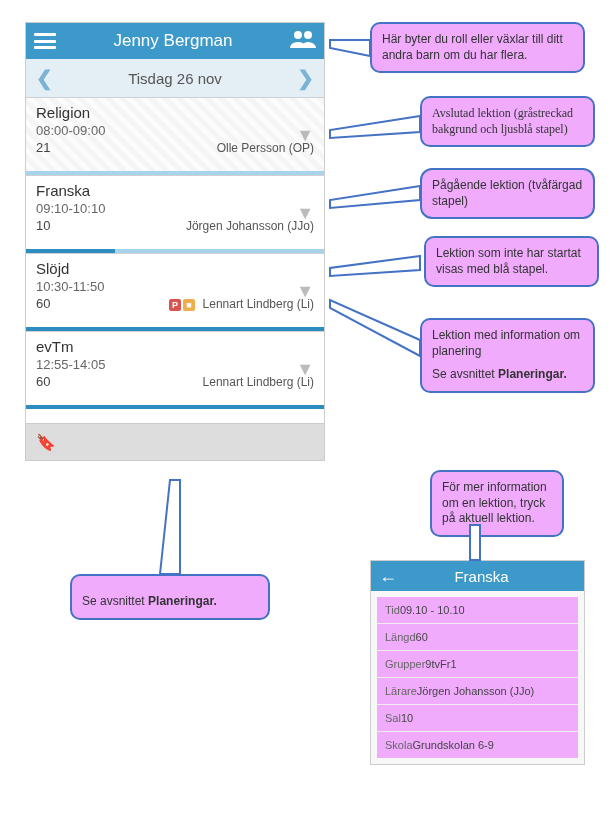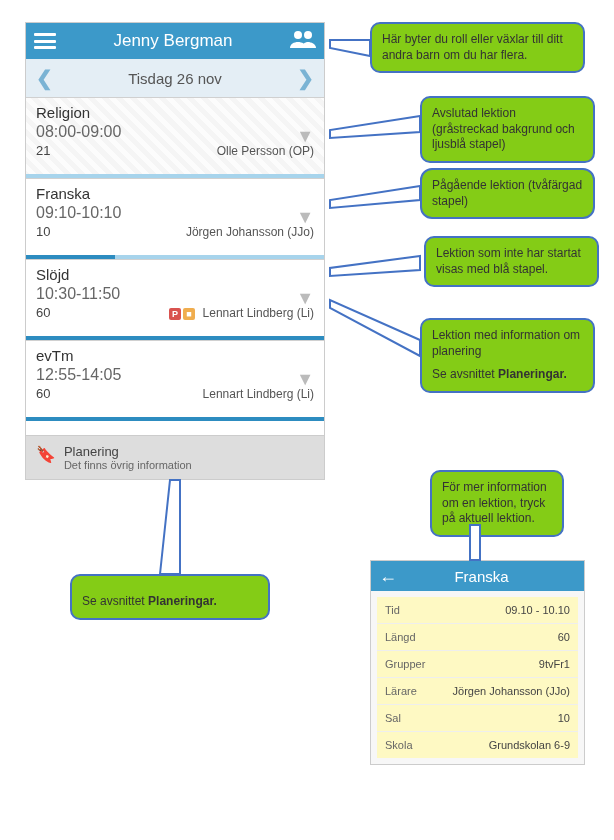--- a/index.html
+++ b/index.html
@@ -19,45 +19,45 @@
   .datebar-label { font-size: 15px; color: #555; }
   
   .lesson { border-top: 1px solid #d0d0d0; position: relative; }
   .lesson.completed { background: repeating-linear-gradient(45deg, #f5f5f5, #f5f5f5 5px, #fcfcfc 5px, #fcfcfc 10px); }
   .lesson.completed .bar { height: 4px; background: #a7d4ec; }
   .lesson.inprogress .bar { height: 4px; background: linear-gradient(to right, #2d8cc0 30%, #a7d4ec 30%); }
   .lesson.upcoming .bar { height: 4px; background: #2d8cc0; }
   .lesson .bar { width: 100%; }
   .lesson-body { padding: 6px 10px 16px 10px; position: relative; }
   .lesson-subject { font-size: 15px; color: #333; margin-bottom: 2px; }
-  .lesson-time { font-size: 16px; color: #666; }
+  .lesson-time { font-size: 13px; color: #666; }
   .lesson-bottom { display: flex; justify-content: space-between; align-items: flex-end; font-size: 13px; color: #444; margin-top: 2px; }
   .lesson-teacher { font-size: 12px; color: #555; }
   .lesson-chev { position: absolute; right: 10px; top: 50%; transform: translateY(-50%); color: #bbb; font-size: 18px; }
   .badges { display: inline-flex; gap: 2px; margin-right: 4px; }
   .badge { display: inline-block; width: 12px; height: 12px; font-size: 9px; line-height: 12px; text-align: center; color: #fff; border-radius: 2px; font-weight: bold; }
   .badge.p { background: #d9534f; }
   .badge.y { background: #f0ad4e; }
   
   .planning-row { background: #ddd; margin-top: 14px; padding: 8px 10px; display: flex; align-items: flex-start; gap: 8px; border-top: 1px solid #ccc; }
   .bookmark-icon { color: #888; font-size: 16px; margin-top: 1px; }
   .planning-label { font-size: 13px; color: #444; }
   .planning-sub { font-size: 11px; color: #666; }
   
   
-  .callout { position: absolute; background: #84cc16; border: 2px solid #4472c4; border-radius: 10px; padding: 8px 10px; font-size: 12px; color: #333; line-height: 1.3; }
+  .callout { position: absolute; background: #f0abfc; border: 2px solid #4472c4; border-radius: 10px; padding: 8px 10px; font-size: 12px; color: #333; line-height: 1.3; }
   .callout b { font-weight: bold; }
   
   
   .phone2 { position: absolute; left: 370px; top: 560px; width: 215px; background: #fff; border: 1px solid #ccc; }
   .detail-header { background: #3c99c9; color: #fff; height: 30px; display: flex; align-items: center; padding: 0 8px; }
   .back-arrow { color: #fff; font-size: 18px; font-weight: bold; margin-right: 8px; }
   .detail-title { flex: 1; text-align: center; font-size: 15px; margin-right: 18px; }
   .detail-rows { background: #f7f7f7; padding: 6px; }
-  .detail-row { background: #fef9c3; display: flex; justify-content: space-between; padding: 7px 8px; border-bottom: 1px solid #eee; font-size: 11px; color: #666; }
+  .detail-row { background: #f0abfc; display: flex; padding: 7px 8px; border-bottom: 1px solid #eee; font-size: 11px; color: #666; }
   .detail-row:last-child { border-bottom: none; }
   .detail-val { color: #444; }
   
   
   .connector { position: absolute; pointer-events: none; }
 </style>
 </head>
 <body>
 
 <div class="phone">
@@ -136,31 +136,27 @@
         <span>60</span>
         <span class="lesson-teacher">Lennart Lindberg (Li)</span>
       </div>
       <div class="lesson-chev">▼</div>
     </div>
     <div class="bar"></div>
   </div>
 
   <div class="planning-row">
     <div class="bookmark-icon">🔖</div>
-    <div>
-      <div class="planning-label">Planering</div>
-      <div class="planning-sub">Det finns övrig information</div>
-    </div>
   </div>
 </div>
 
 <div class="callout" style="left:370px; top:22px; width:215px;">
   <span>Här byter du roll eller växlar till ditt andra barn om du har flera.</span>
 </div>
-<div class="callout" style="left:420px; top:96px; width:175px;">
+<div class="callout" style="left:420px; top:96px; width:175px;font-family:Liberation Serif, serif;">
   <span>Avslutad lektion (gråstreckad bakgrund och ljusblå stapel)</span>
 </div>
 <div class="callout" style="left:420px; top:168px; width:175px;border-radius:12px;">
   <span>Pågående lektion (tvåfärgad stapel)</span>
 </div>
 <div class="callout" style="left:424px; top:236px; width:175px;">
   <span>Lektion som inte har startat visas med blå stapel.</span>
 </div>
 <div class="callout" style="left:420px; top:318px; width:175px;">
   <div>Lektion med information om planering</div>

